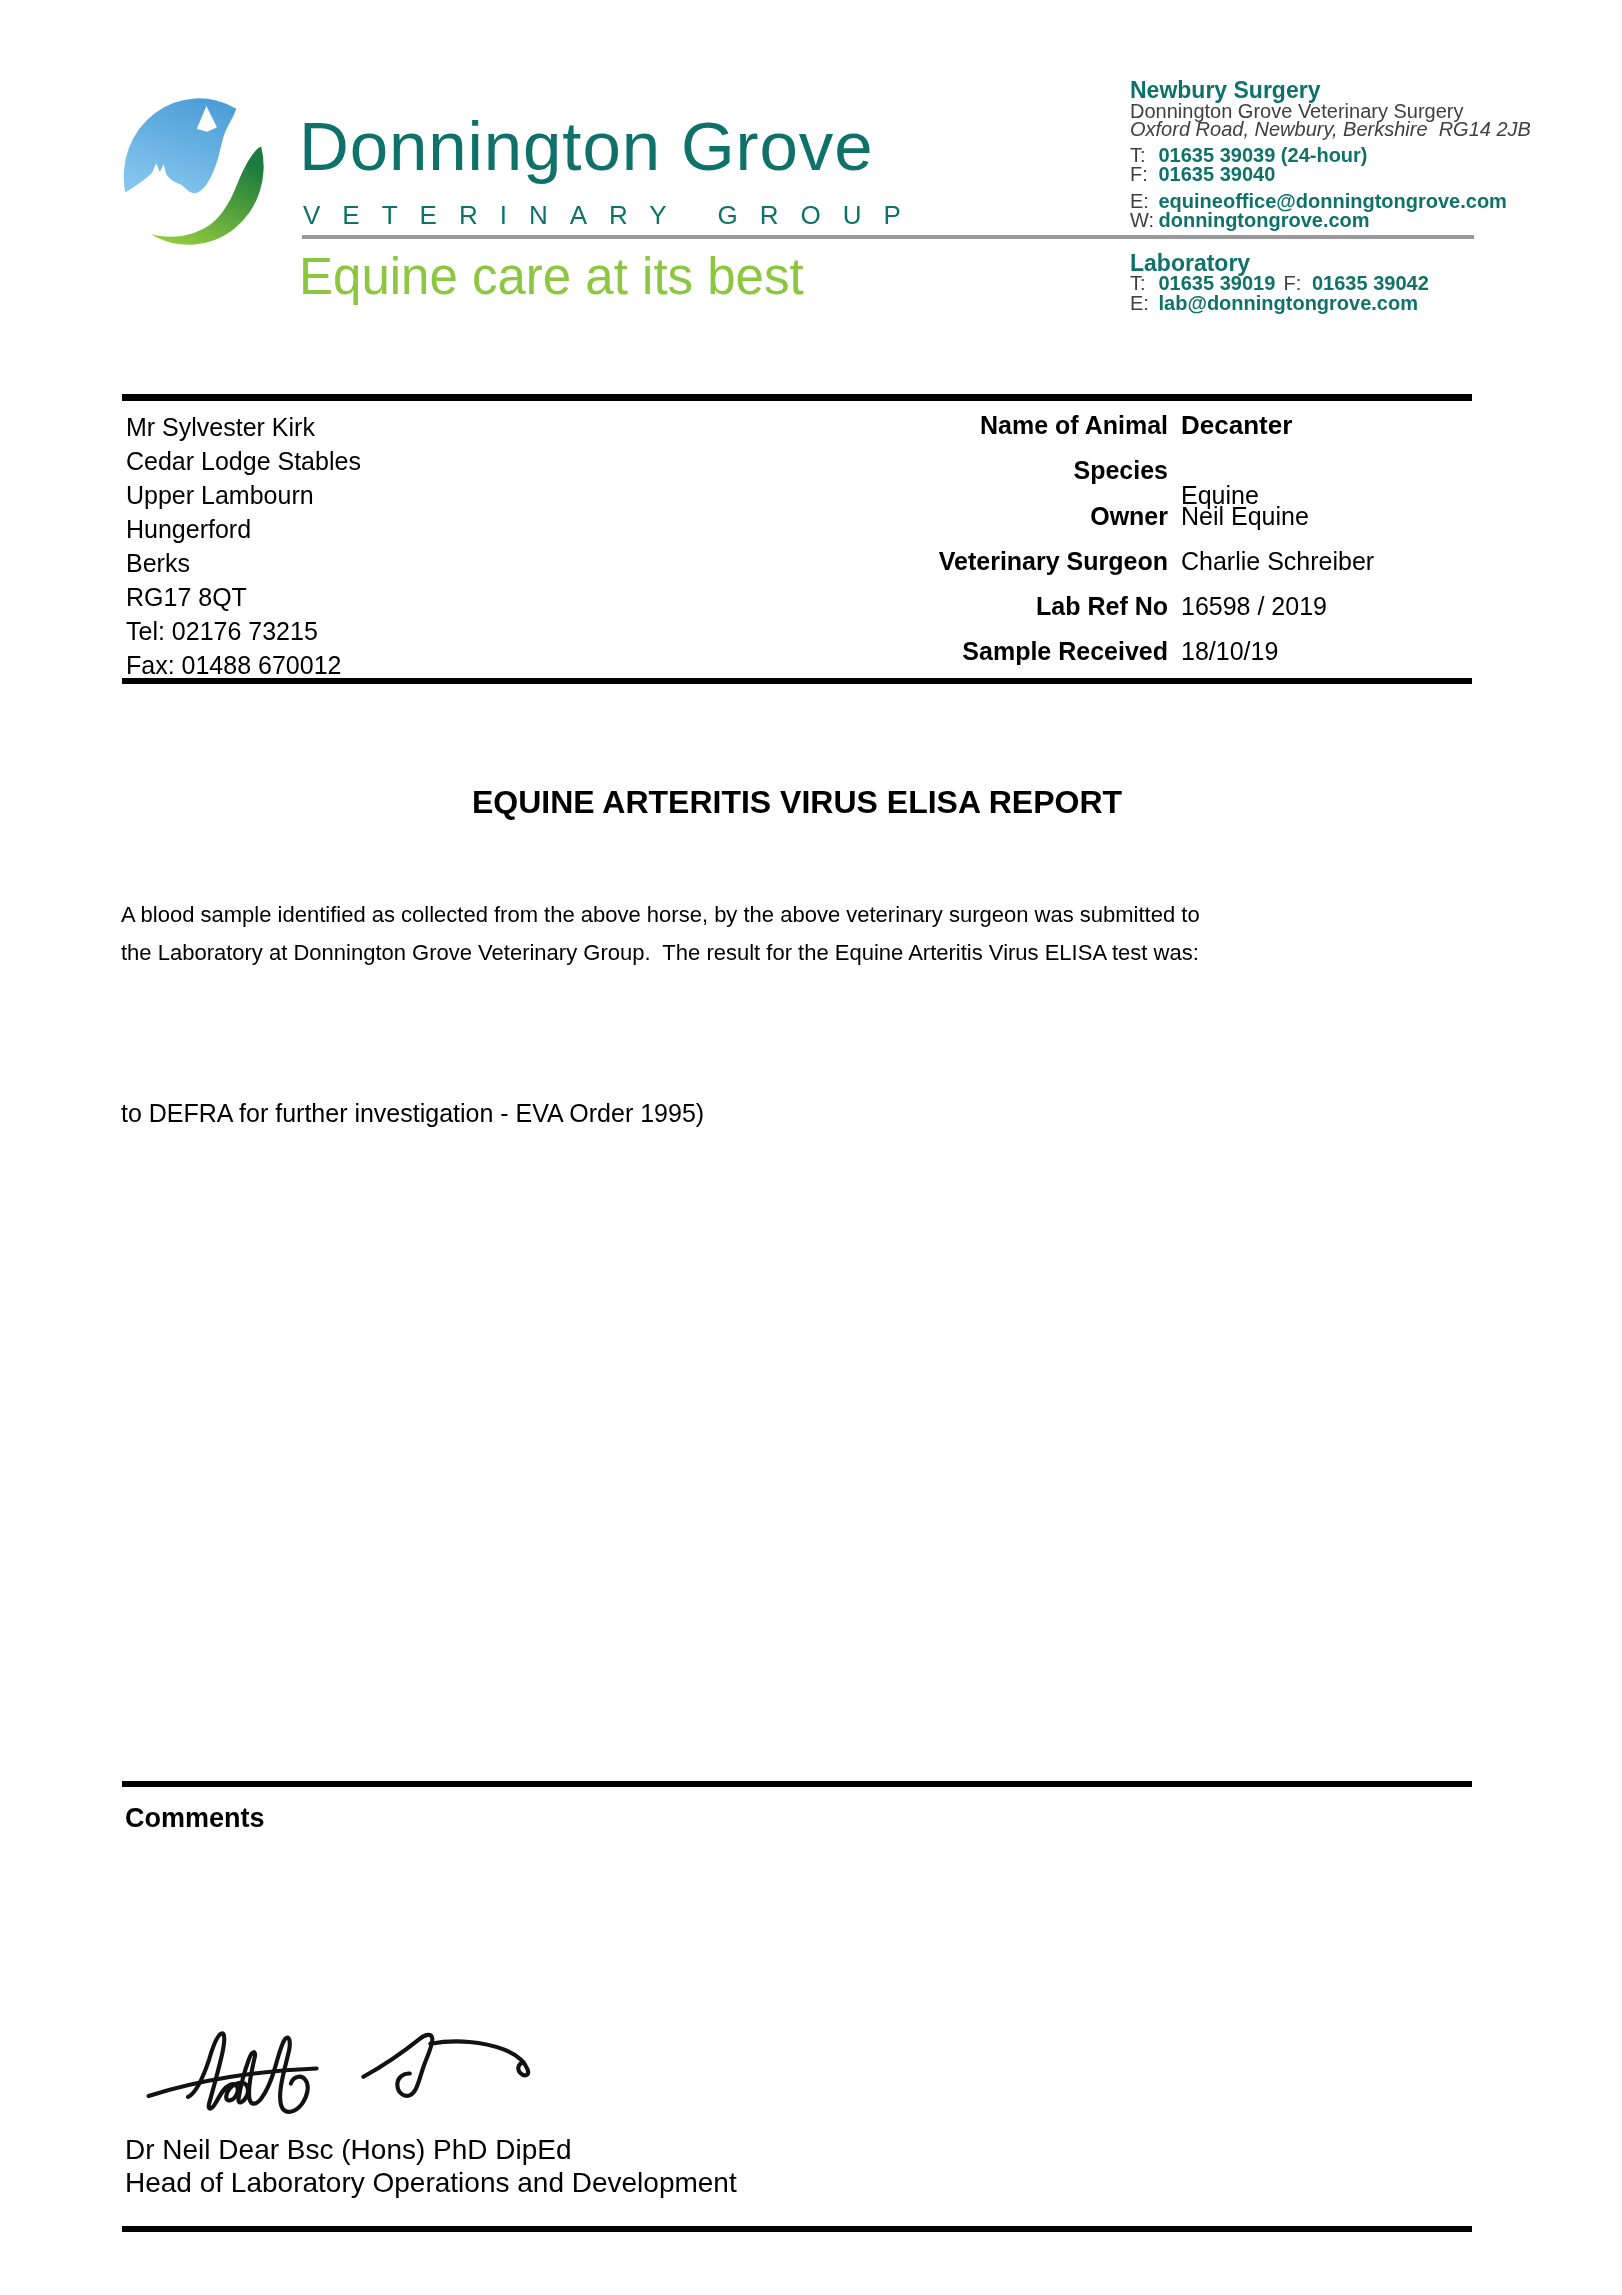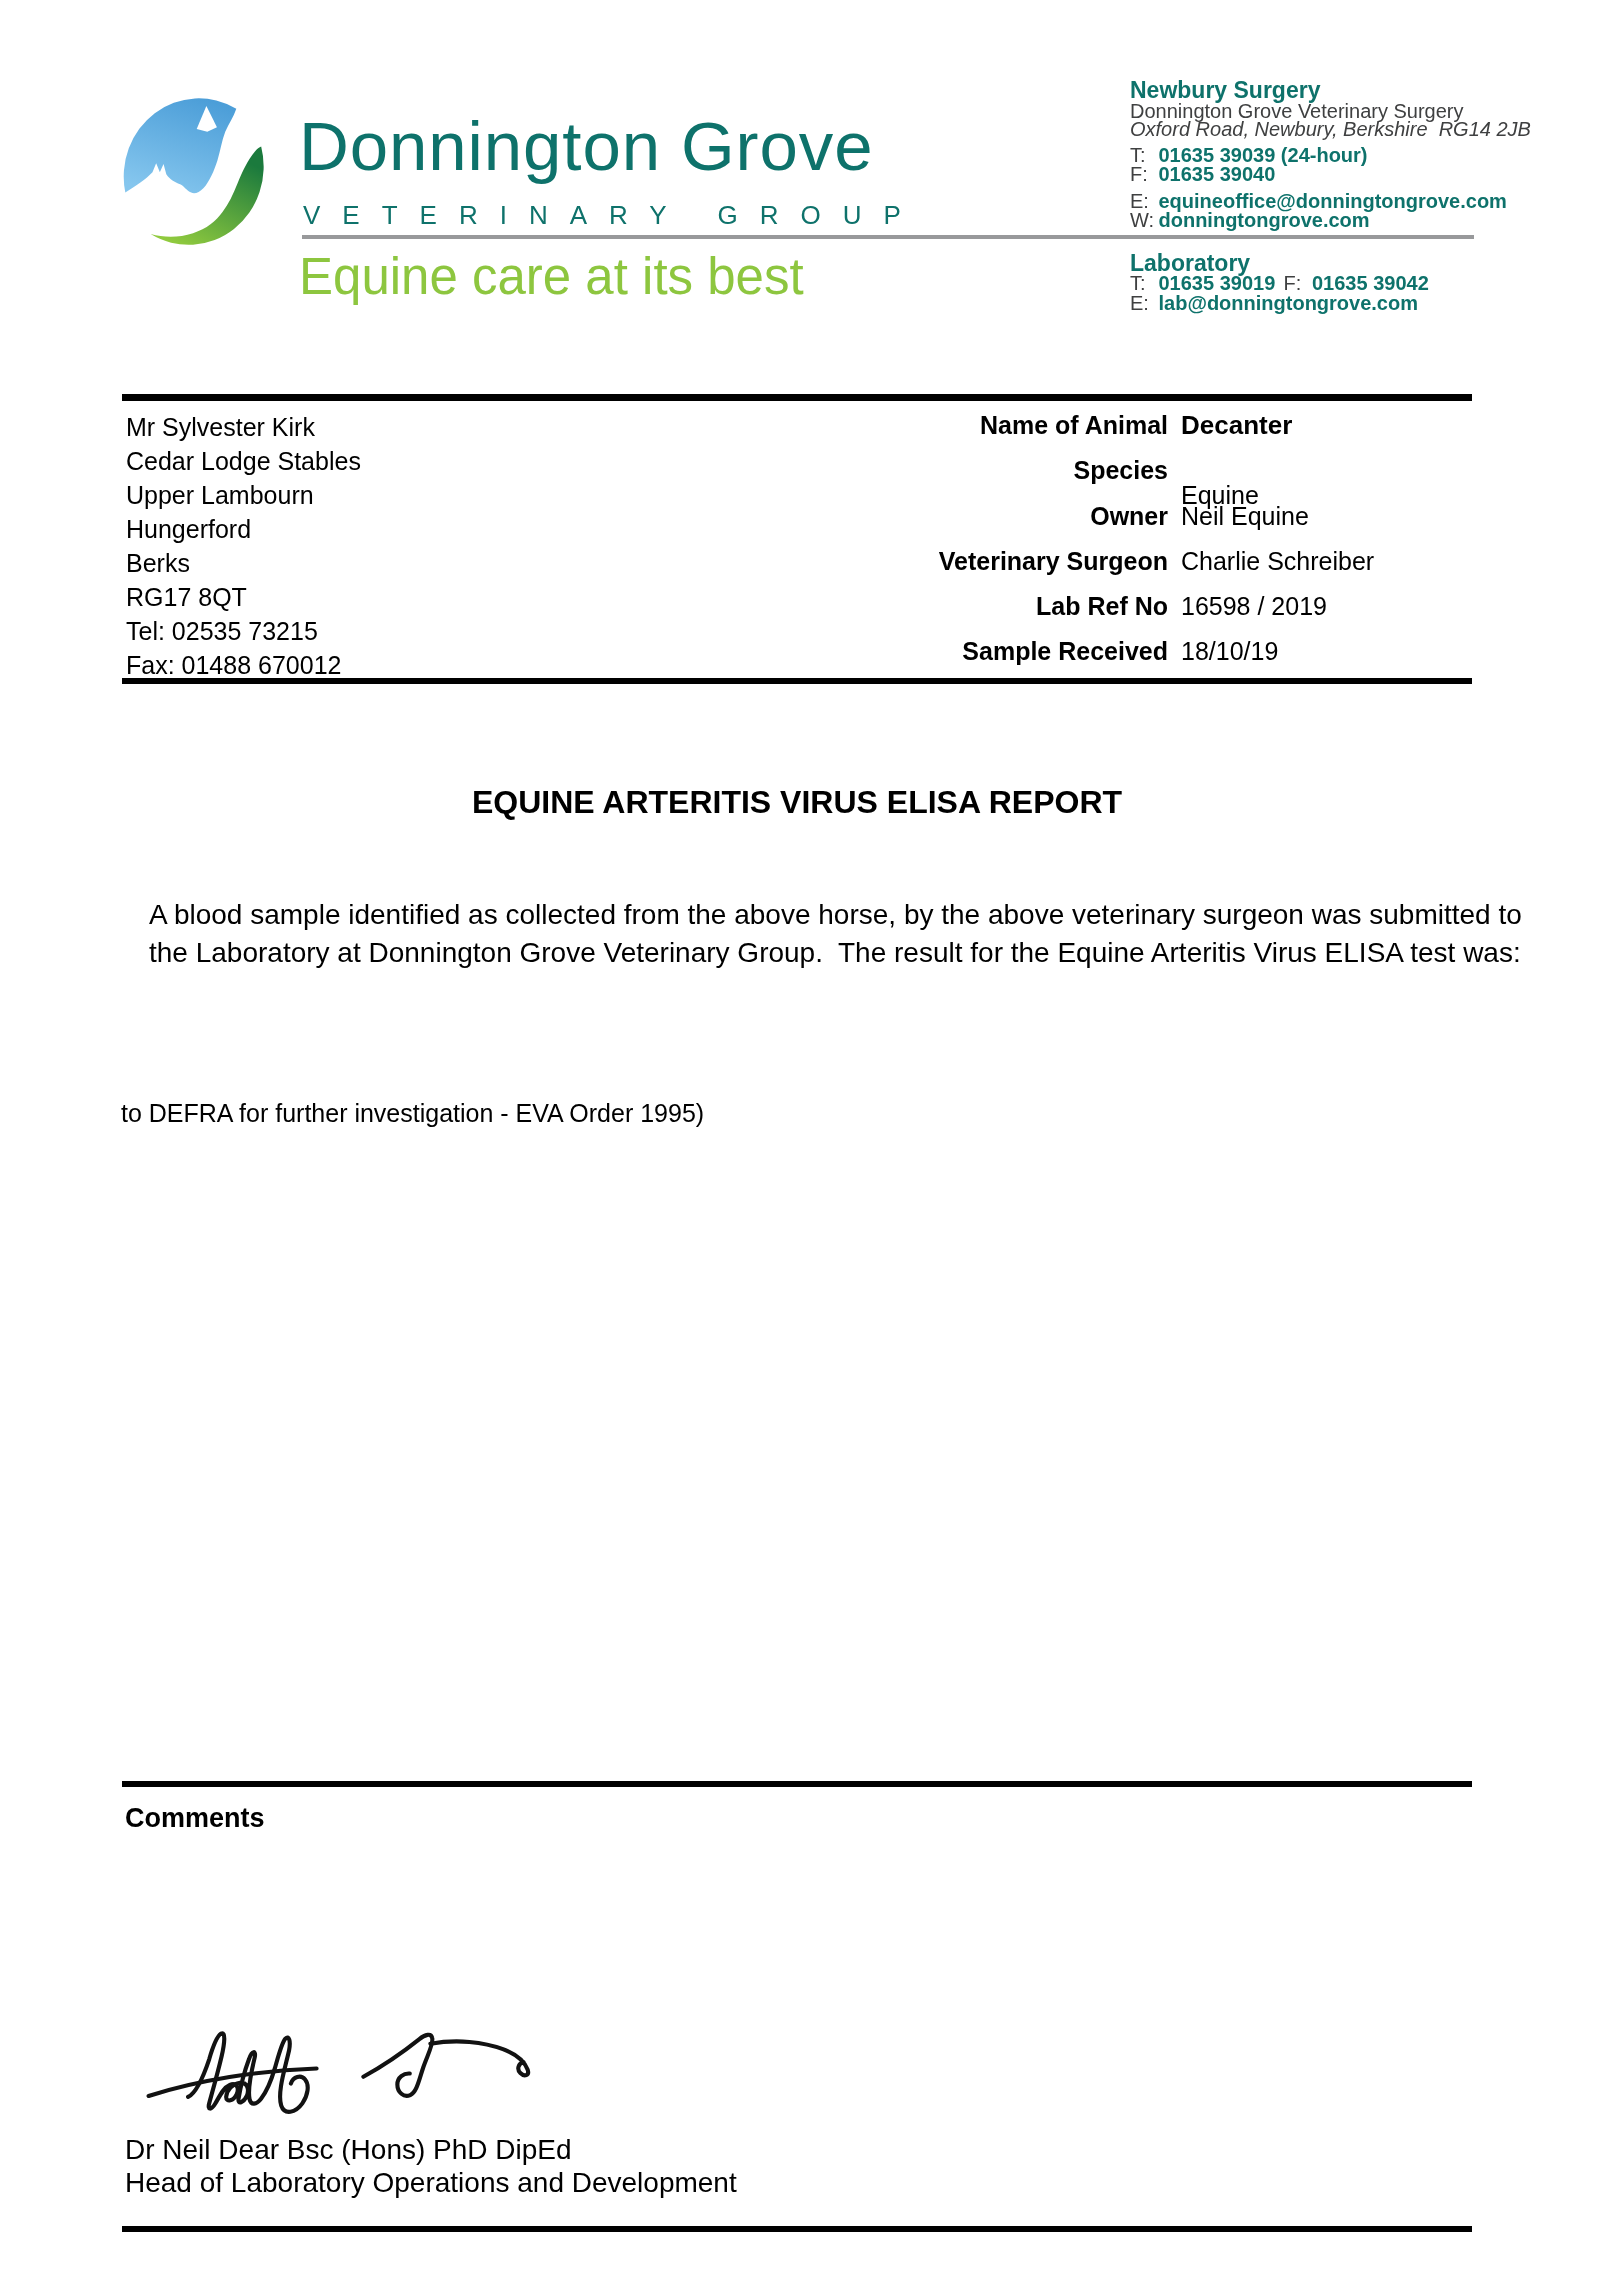--- a/index.html
+++ b/index.html
@@ -50,21 +50,21 @@
   .recipient{left:126px;top:410px;font-size:25px;line-height:34px;color:#000;}
 
   
   .detail-label{left:872px;width:296px;text-align:right;font-size:25px;line-height:1;font-weight:bold;}
   .detail-value{left:1181px;font-size:25px;line-height:1;}
   .detail-value.strong{font-weight:bold;font-size:26px;}
 
   
   .report-title{left:122px;width:1350px;text-align:center;top:785px;
     font-size:32px;line-height:1.1;font-weight:bold;letter-spacing:0px;}
-  .report-body{left:121px;top:896px;font-size:28px;line-height:38px;margin-left:28px;}
+  .report-body{left:121px;top:896px;font-size:22px;line-height:38px;}
   .result-text{left:122px;width:1350px;text-align:center;top:1001px;
     font-size:33px;line-height:1.1;font-weight:bold;}
   .notice{left:121px;top:1095px;font-size:25px;line-height:36px;}
   .comments-label{left:125px;top:1805px;font-size:27px;line-height:1;font-weight:bold;}
 
   .signatory{left:125px;font-size:28px;line-height:1;}
 </style>
 </head>
 <body>
 
@@ -125,21 +125,21 @@
 
   <div class="abs black-line" style="top:394px;height:6.9px;"></div>
 
   <div class="abs recipient">
     <div class="nowrap">Mr Sylvester Kirk</div>
     <div class="nowrap">Cedar Lodge Stables</div>
     <div class="nowrap">Upper Lambourn</div>
     <div class="nowrap">Hungerford</div>
     <div class="nowrap">Berks</div>
     <div class="nowrap">RG17 8QT</div>
-    <div class="nowrap">Tel: 02535 73215</div>
+    <div class="nowrap">Tel: 02176 73215</div>
     <div class="nowrap">Fax: 01488 670012</div>
   </div>
 
   <div class="abs detail-label nowrap" style="top:413px;">Name of Animal</div>
   <div class="abs detail-value strong nowrap" style="top:412px;">Decanter</div>
 
   <div class="abs detail-label nowrap" style="top:458px;">Species</div>
   <div class="abs detail-value nowrap" style="top:458px;margin-top:25px;">Equine</div>
 
   <div class="abs detail-label nowrap" style="top:504px;">Owner</div>

